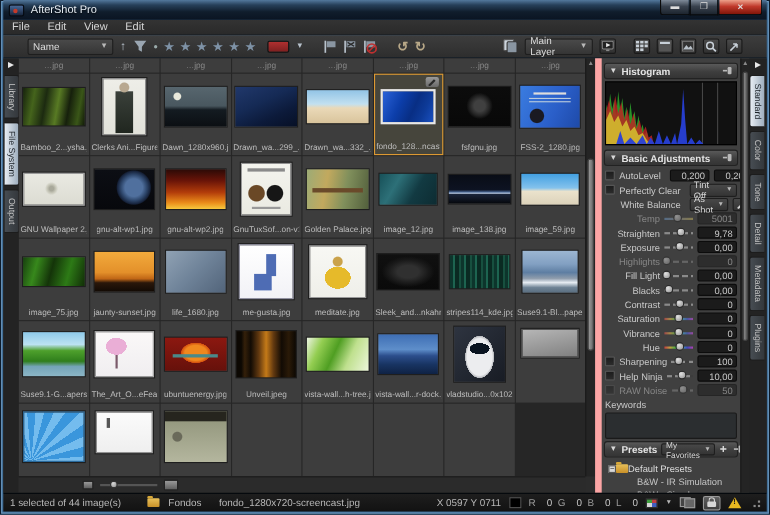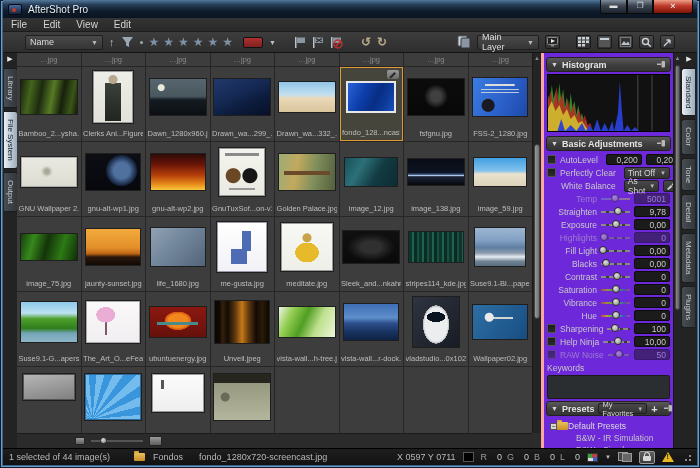--- a/index.html
+++ b/index.html
@@ -62,21 +62,21 @@
   .gsb .arr{color:#8a8a8a;font-size:6px;text-align:center;display:block;padding-top:2px;}
   .gsb .thumbbar{position:absolute;left:1px;right:1px;top:24%;height:46%;border-radius:3px;background:linear-gradient(90deg,#9a9a9a,#6e6e6e);border:1px solid #444;}
   
   .sizebar{position:absolute;left:0;right:9px;bottom:0;height:15px;background:#2b2b2b;border-top:1px solid #1c1c1c;display:flex;align-items:center;padding-left:58px;gap:6px;}
   .mini-img{background:linear-gradient(#9a9a9a,#5e5e5e);border:1px solid #222;border-radius:1px;}
   .mini-img.s{width:10px;height:8px;}
   .mini-img.l{width:13px;height:10px;}
   .ztrack{width:52px;height:2px;background:#555;position:relative;}
   .zhandle{position:absolute;left:18%;top:-3px;width:7px;height:7px;border-radius:50%;background:radial-gradient(circle at 35% 30%,#d8d8d8,#8a8a8a);border:1px solid #333;}
   
-  .rpanel{width:140px;position:relative;background:#6d28d9;border-left:3px solid #fca5a5;overflow:hidden;}
+  .rpanel{width:140px;position:relative;background:#404040;border-left:6px solid #fca5a5;overflow:hidden;}
   .rcontent{position:absolute;left:0;top:0;bottom:0;right:8px;overflow:hidden;padding:2px 2px 0;}
   .psb{position:absolute;right:0;top:0;bottom:0;width:8px;background:#242424;border-left:1px solid #1a1a1a;}
   .psb .arr{color:#8a8a8a;font-size:6px;text-align:center;display:block;padding-top:2px;}
   .psb .thumbbar{position:absolute;left:1px;right:1px;top:12px;height:62%;border-radius:3px;background:linear-gradient(90deg,#8a8a8a,#5e5e5e);border:1px solid #444;}
   .shead{height:15px;border-radius:3px;background:linear-gradient(#5a5a5a,#3e3e3e 55%,#343434);border:1px solid #222;display:flex;align-items:center;padding:0 4px;gap:4px;margin:2px 0;}
   .shead .tri{color:#d8d8d8;font-size:7px;}
   .shead .stitle{color:#e4e4e4;font-size:9px;font-weight:bold;}
   .pin{margin-left:auto;flex:none;}
   .histo{height:58px;background:#101010;border:1px solid #000;margin:2px 1px 4px;}
   .arow{display:flex;align-items:center;height:13px;padding:0 1px;gap:4px;}
@@ -407,24 +407,20 @@
             <div class="thumb" style="width: 56px; height: 30px; background: linear-gradient(115deg, rgb(238, 244, 228) 0%, rgb(148, 206, 82) 22%, rgb(79, 158, 34) 45%, rgb(191, 224, 142) 68%, rgb(236, 246, 218) 100%);"></div>
             <div class="cname">vista-wall...h-tree.jpg</div>
           </div>
           <div class="cell">
             <div class="thumb" style="width: 54px; height: 36px; background: linear-gradient(rgb(62, 110, 180) 0%, rgb(94, 142, 202) 38%, rgb(44, 78, 140) 54%, rgb(24, 52, 98) 76%, rgb(15, 34, 68) 100%);"></div>
             <div class="cname">vista-wall...r-dock.jpg</div>
           </div>
           <div class="cell">
             <div class="thumb" style="width: 46px; height: 50px; background: radial-gradient(9px 5px at 50% 40%, rgb(10, 20, 32) 0px, rgb(10, 20, 32) 100%, transparent 101%) no-repeat, radial-gradient(13px 19px at 50% 55%, rgb(236, 237, 239) 0px, rgb(236, 237, 239) 88%, rgb(182, 184, 188) 100%, transparent 101%) no-repeat, linear-gradient(135deg, rgb(46, 52, 64), rgb(24, 28, 36));"></div>
             <div class="cname">vladstudio...0x1024.jpg</div>
-          </div>
-          <div class="cell">
-            <div class="thumb" style="width: 54px; height: 34px; background: radial-gradient(4px at 30% 36%, rgb(234, 234, 234) 0px, rgb(234, 234, 234) 4px, transparent 5px) no-repeat, linear-gradient(rgb(212, 212, 212), rgb(212, 212, 212)) 56% 36% / 22px 2px no-repeat, linear-gradient(125deg, rgb(46, 110, 164), rgb(23, 78, 130));"></div>
-            <div class="cname">Wallpaper02.jpg</div>
           </div>
           <div class="cell bcell">
             <div class="thumb" style="width: 52px; height: 26px; background: linear-gradient(168deg, rgb(182, 182, 182), rgb(128, 128, 128)); border: 1px solid rgb(85, 85, 85);"></div>
           </div>
           <div class="cell bcell">
             <div class="thumb" style="width: 56px; height: 46px; background: repeating-conic-gradient(from 235deg at 12% 100%, rgb(58, 150, 220) 0deg, rgb(58, 150, 220) 10deg, rgb(116, 188, 238) 10deg, rgb(116, 188, 238) 20deg); border: 1px solid rgb(42, 106, 156);"></div>
           </div>
           <div class="cell bcell">
             <div class="thumb" style="width: 52px; height: 38px; background: linear-gradient(rgb(85, 85, 85), rgb(85, 85, 85)) 18% 18% / 3px 9px no-repeat, linear-gradient(rgb(251, 251, 251), rgb(239, 239, 239)); border: 1px solid rgb(153, 153, 153);"></div>
           </div>

